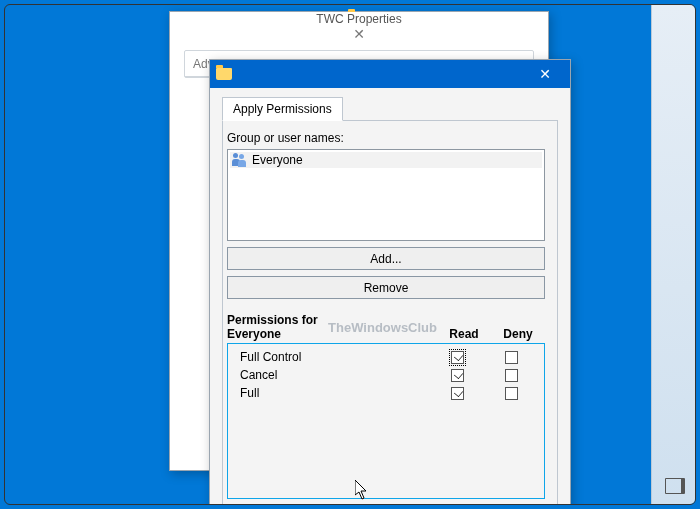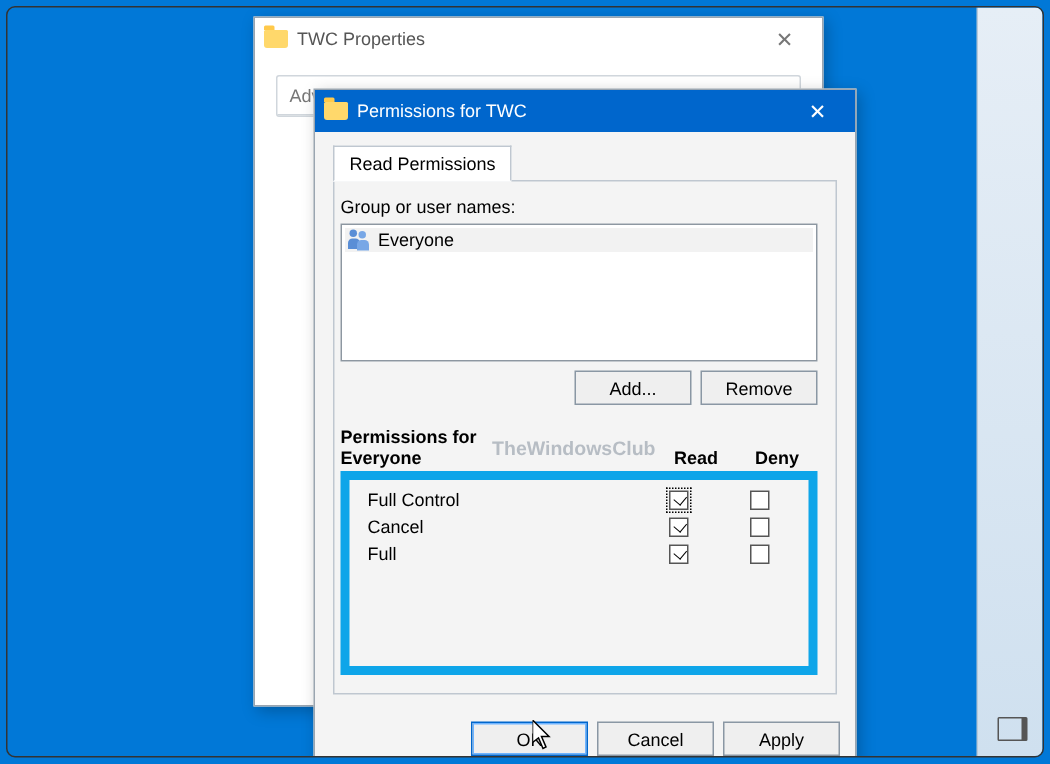--- a/index.html
+++ b/index.html
@@ -46,21 +46,21 @@
     box-shadow: 2px 3px 10px rgba(0,0,0,0.25);
     color: #000;
   }
   .titlebar {
     height: 28px;
     display: flex;
     align-items: center;
     padding: 0 6px;
     font-size: 12px;
   }
-  .titlebar.inactive { background: #fff; color: #555; }
+  .titlebar.inactive { background: #fff; color: #555; flex-direction: column; }
   .titlebar.active   { background: #0066cc; color: #fff; }
   .titlebar .spacer { flex: 1; }
   .titlebar .close {
     width: 38px; height: 24px;
     display: flex; align-items: center; justify-content: center;
     font-size: 14px;
   }
   .titlebar.inactive .close { color: #777; }
   .titlebar.active   .close { color: #fff; }
   .folder-icon {
@@ -117,38 +117,38 @@
     position: absolute; width: 5px; height: 5px; border-radius: 50%;
     background: #5a8ed6;
   }
   .users-icon .head1 { left: 1px; top: 0; }
   .users-icon .head2 { left: 7px; top: 1px; background: #78a7e6; }
   .users-icon .body1, .users-icon .body2 {
     position: absolute; width: 8px; height: 7px; border-radius: 3px 3px 0 0;
     background: #5a8ed6; top: 6px; left: 0;
   }
   .users-icon .body2 { left: 6px; background: #78a7e6; top: 7px; }
-  .btn-row { display: flex; justify-content: flex-end; gap: 6px; margin-top: 6px; }
+  .btn-row { display: flex; justify-content: flex-end; gap: 6px; margin-top: 6px; flex-direction: column; }
   .btn {
     min-width: 78px; height: 23px;
     border: 1px solid #8a97a4;
     background: #efefef;
     display: inline-flex; align-items: center; justify-content: center;
     font-size: 12px;
   }
   .btn.default { border-color: #0066cc; box-shadow: inset 0 0 0 1px #6fb4ff; }
   .perms-header {
     display: flex; align-items: flex-end; margin-top: 14px; font-weight: bold;
   }
   .perms-header .name-col { flex: 1; display: flex; align-items: center; gap: 6px; }
   .perms-header .col { width: 54px; text-align: center; }
   .watermark { color: #b7bdc4; font-size: 13px; }
   .perms-box {
-    border: 6px solid #0ea5e9;
-    height: 136px;
+    border: 1px solid #0ea5e9;
+    height: 156px;
     margin-top: 2px;
     padding: 4px 6px;
   }
   .perm-row { display: flex; height: 18px; align-items: center; }
   .perm-row .pname { flex: 1; padding-left: 6px; }
   .perm-row .cell { width: 54px; display: flex; justify-content: center; }
   .chk {
     width: 13px; height: 13px;
     border: 1px solid #555;
     background: #fff;
@@ -195,27 +195,26 @@
           <span class="spacer" style="flex:1"></span>
           <span style="color:#888;">✕</span>
         </div>
       </div>
     </div>
   </div>
 
   <div class="window" style="left:204px; top:54px; width:362px; height:450px; background:#f4f4f4;">
     <div class="titlebar active">
       <span class="folder-icon"></span>
-      <span>Permissions for TWC</span>
       <span class="spacer"></span>
       <span class="close">✕</span>
     </div>
 
     <div class="client" style="background:#f4f4f4;">
-      <span class="tab">Read Permissions</span>
+      <span class="tab">Apply Permissions</span>
       <div class="tab-page" style="background:#f4f4f4;">
 
         <div class="label">Group or user names:</div>
 
         <div class="listbox">
           <div class="list-item">
             <span class="users-icon">
               <span class="head1"></span>
                 <span class="body1"></span>
               <span class="head2"></span>

